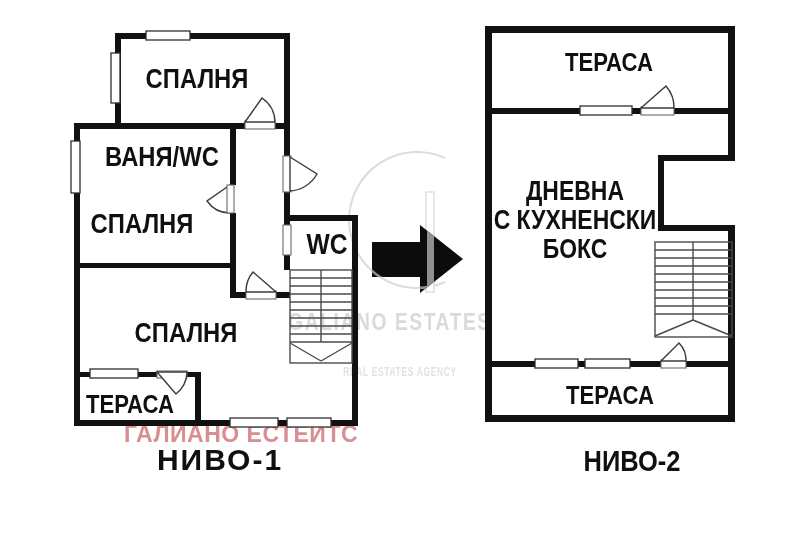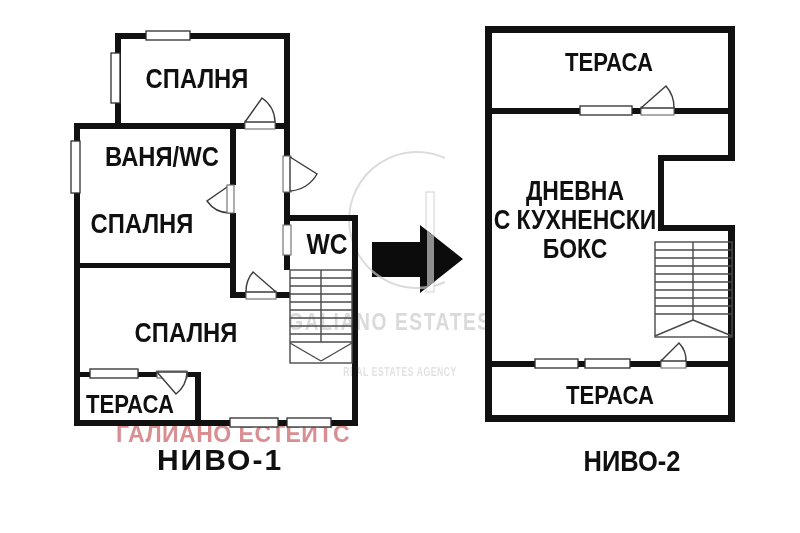--- a/index.html
+++ b/index.html
@@ -15,21 +15,21 @@
   .wall{fill:var(--wall);}
   .win{fill:#ffffff;stroke:#2f2f2f;stroke-width:1.3;}
   .thr{fill:#ffffff;stroke:#6a6a6a;stroke-width:1.1;}
   .door{fill:#ffffff;stroke:#3c3c3c;stroke-width:1.4;}
   .stair{stroke:#4a4a4a;stroke-width:1.4;fill:none;}
   .wm-stroke{stroke:var(--wmgray);fill:none;stroke-width:2;}
   .wm-stem{stroke:var(--wmgray);fill:#ffffff;stroke-width:1.3;}
   .arrow{fill:#0c0c0c;}
   .wm-latin{color:#dadada;letter-spacing:2px;transform:translate(-50%,-50%) scaleX(.8);}
   .wm-tag{color:#e2e2e2;letter-spacing:1px;transform:translate(-50%,-50%) scaleX(.65);}
-  .wm-pink{color:var(--accent);letter-spacing:.5px;transform:translate(-50%,-50%);}
+  .wm-pink{color:var(--accent);letter-spacing:.5px;transform:translate(-50%,-50%);margin-left:8px;}
   .living-lines{line-height:29px;text-align:center;}
 </style>
 </head>
 <body>
 
 <div id="stage">
 
   <div class="wm-layer">
     <div class="lbl wm-latin" style="left:390px;top:322px;font-size:24px;">GALIANO ESTATES</div>
     <div class="lbl wm-tag" style="left:400px;top:371px;font-size:13px;">REAL ESTATES AGENCY</div>

